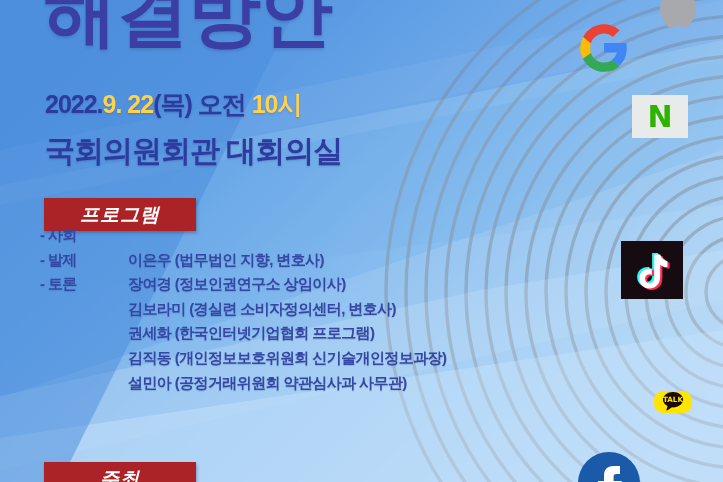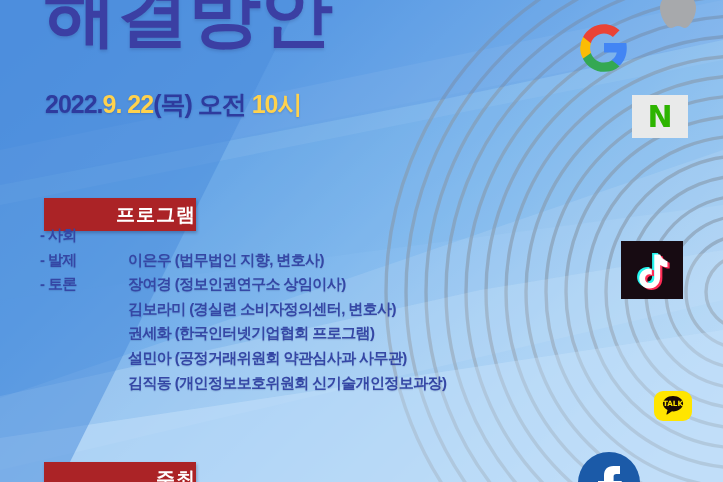--- a/index.html
+++ b/index.html
@@ -44,22 +44,23 @@
     letter-spacing:-1px; white-space:nowrap;
     text-shadow:0 1px 2px rgba(30,50,110,.25);
   }
 
   .badge{
     position:absolute;
     background:#ab2326;
     color:#fff;
     font-weight:bold;
     letter-spacing:1px;
-    text-align:right;
+    text-align:center;
     box-shadow:1px 2px 3px rgba(20,30,70,.3);
+    font-style:italic;
   }
   .badge-program{ left:44px; top:198px; width:152px; height:33px; font-size:19px; line-height:33px; }
   .badge-host{ left:44px; top:462px; width:152px; height:33px; font-size:19px; line-height:33px; }
 
   .program-list{
     position:absolute; left:40px; top:226px;
     color:#3547a5;
     font-size:15px; font-weight:bold;
     letter-spacing:-.6px;
   }
@@ -83,21 +84,21 @@
   }
   .logo-naver span{
     color:#2db400; font-size:30px; font-weight:bold; line-height:1;
     font-family:"DejaVu Sans",sans-serif;
   }
   .logo-tiktok{
     left:621px; top:241px; width:62px; height:58px;
     background:#170b12; display:flex; align-items:center; justify-content:center;
   }
   .logo-kakao{
-    left:654px; top:391px; width:38px; height:30px;
+    left:654px; top:391px; width:38px; height:22px;
     background:#ffe500; border-radius:9px;
     display:flex; align-items:center; justify-content:center;
   }
   .logo-facebook{
     left:578px; top:452px; width:62px; height:62px;
     background:#1b5aa8; border-radius:50%;
     display:flex; align-items:center; justify-content:center;
   }
 </style>
 </head>
@@ -157,20 +158,21 @@
   </svg>
 
   <div class="content">
 
     <div class="headline">해결방안</div>
 
     <div class="dateline">
       <span>2022.</span><span class="hi">9. 22</span><span>(목) 오전 </span><span class="hi">10시</span>
     </div>
 
+    <div class="venue">국회의원회관  대회의실</div>
 
     <div class="badge badge-program">프로그램</div>
 
     <div class="program-list">
       <div class="prow">
         <span class="plabel">- 사회</span>
       </div>
       <div class="prow">
         <span class="plabel">- 발제</span>
         <span class="pname">이은우 (법무법인 지향, 변호사)</span>
@@ -182,25 +184,25 @@
       <div class="prow">
         <span class="plabel"></span>
         <span class="pname">김보라미 (경실련 소비자정의센터, 변호사)</span>
       </div>
       <div class="prow">
         <span class="plabel"></span>
         <span class="pname">권세화 (한국인터넷기업협회 프로그램)</span>
       </div>
       <div class="prow">
         <span class="plabel"></span>
+        <span class="pname">김직동 (개인정보보호위원회 신기술개인정보과장)</span>
+      </div>
+      <div class="prow">
+        <span class="plabel"></span>
         <span class="pname">설민아 (공정거래위원회 약관심사과 사무관)</span>
-      </div>
-      <div class="prow">
-        <span class="plabel"></span>
-        <span class="pname">김직동 (개인정보보호위원회 신기술개인정보과장)</span>
       </div>
     </div>
 
     <div class="badge badge-host">주최</div>
   </div>
 
   <div class="logo logo-apple">
     <svg viewBox="0 0 56 60" width="56" height="60" aria-hidden="true">
       <path d="M38 14c-3 0-6 2-8 2s-5-2-8-2c-5 0-10 4-10 12 0 9 7 20 11 20 2 0 4-2 7-2s5 2 7 2c4 0 11-11 11-20 0-8-5-12-10-12z" fill="#a7a9ac"></path>
       <path d="M31 2c-1 3-4 6-7 6-1-4 3-8 7-8z" fill="#a7a9ac"></path>

